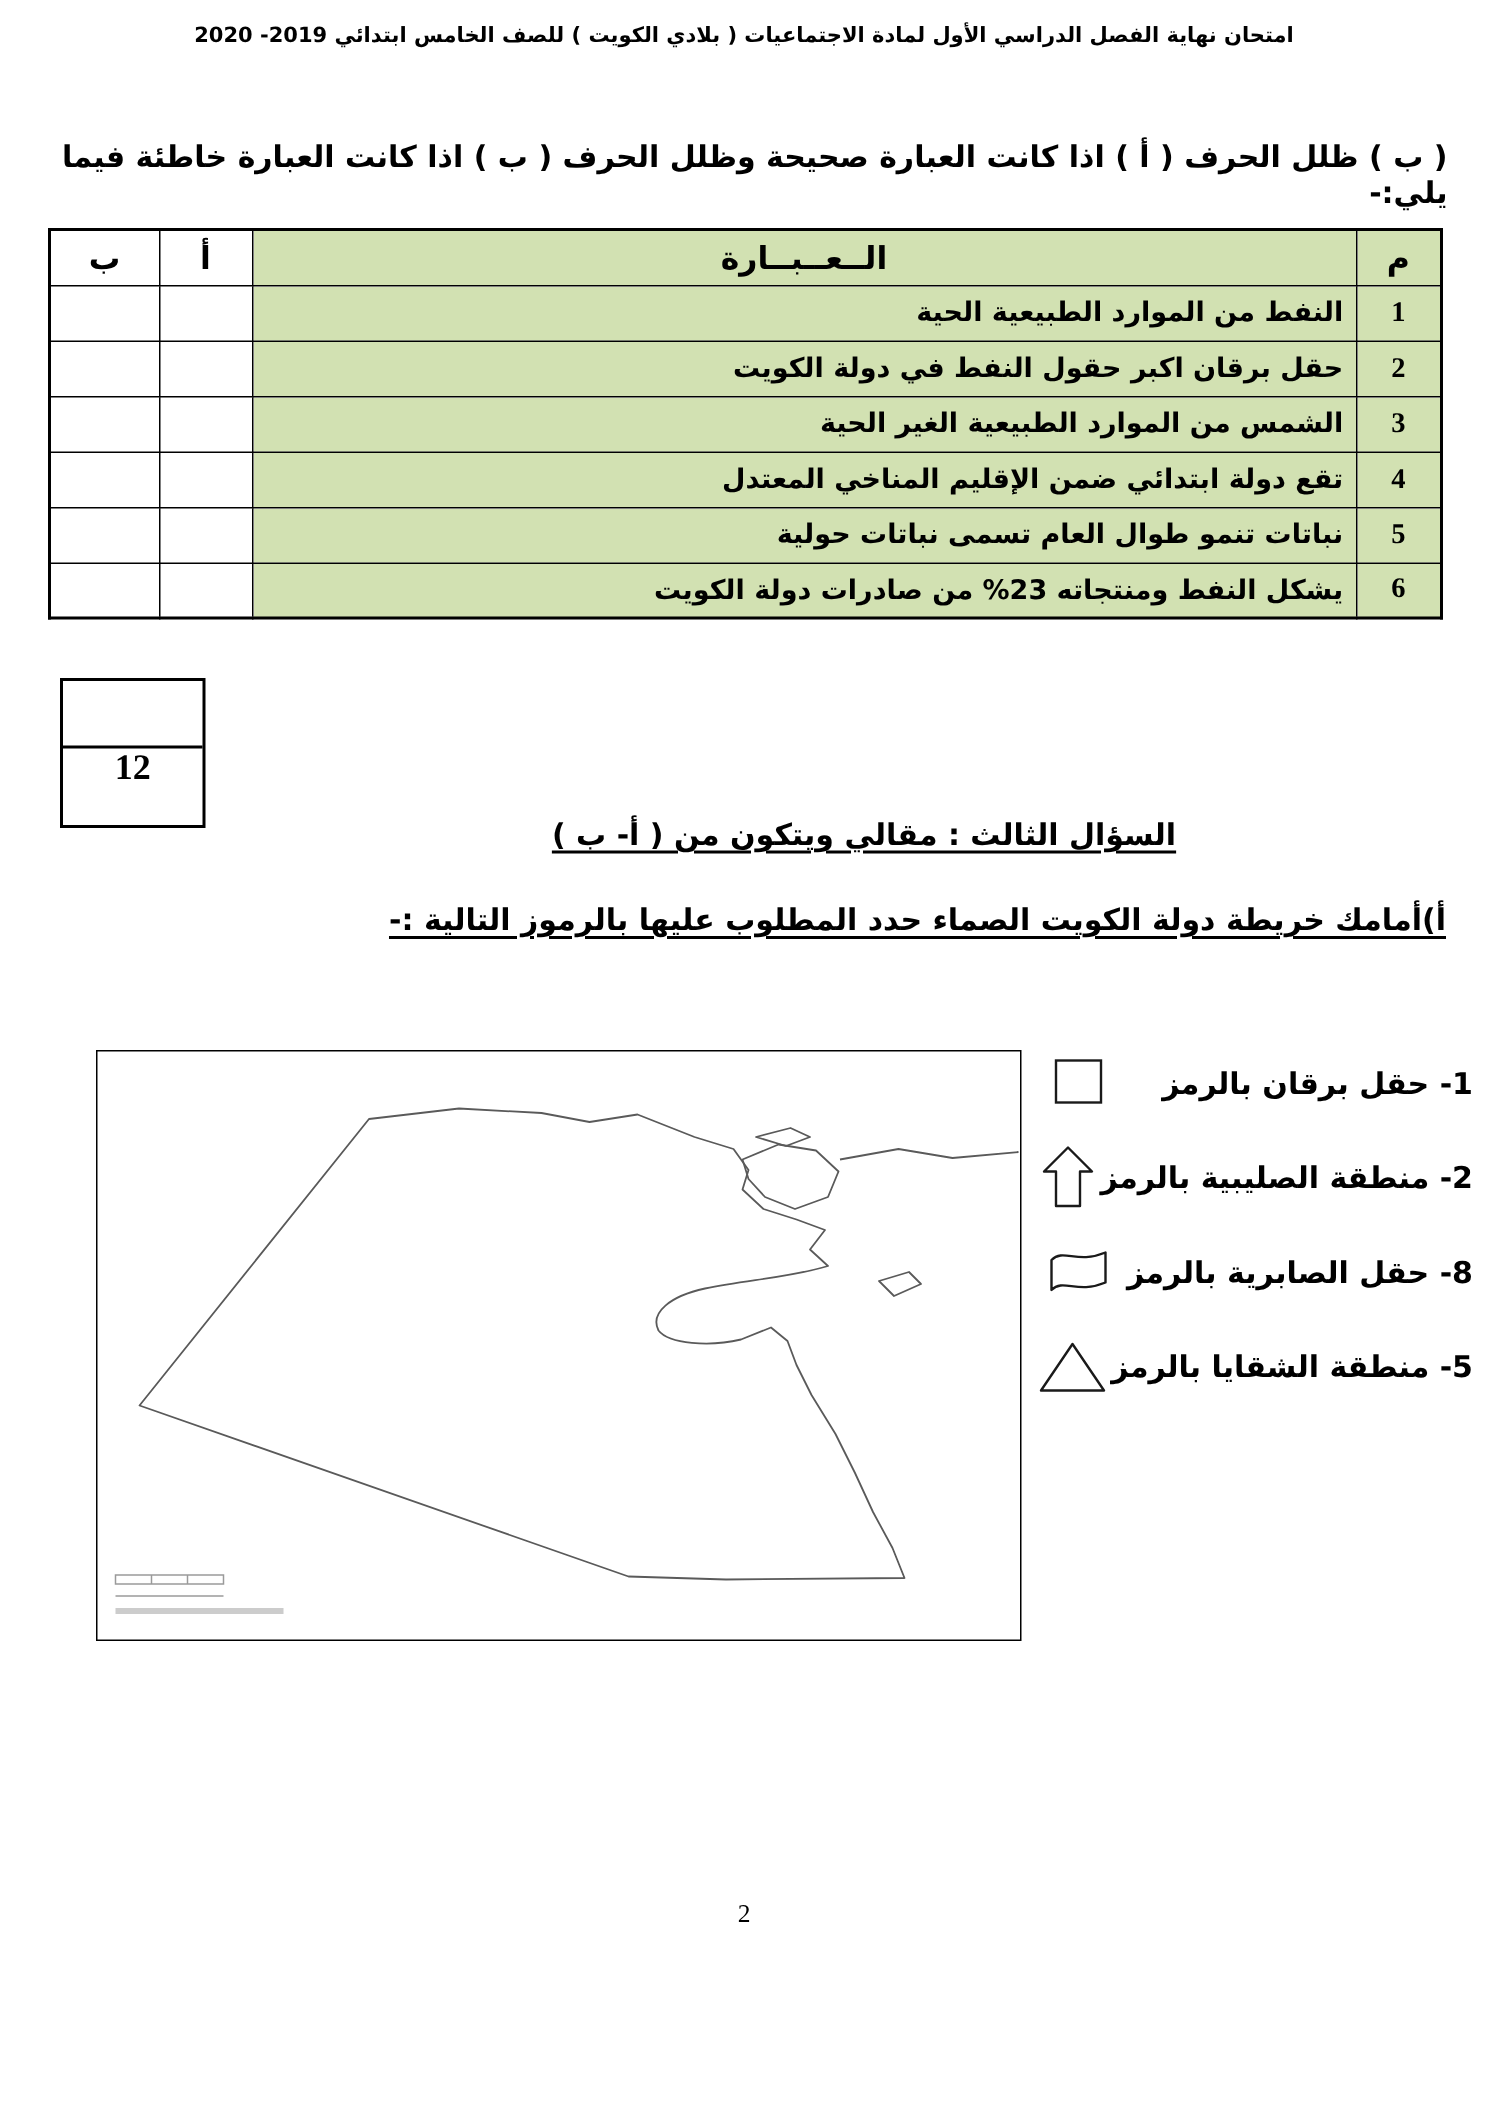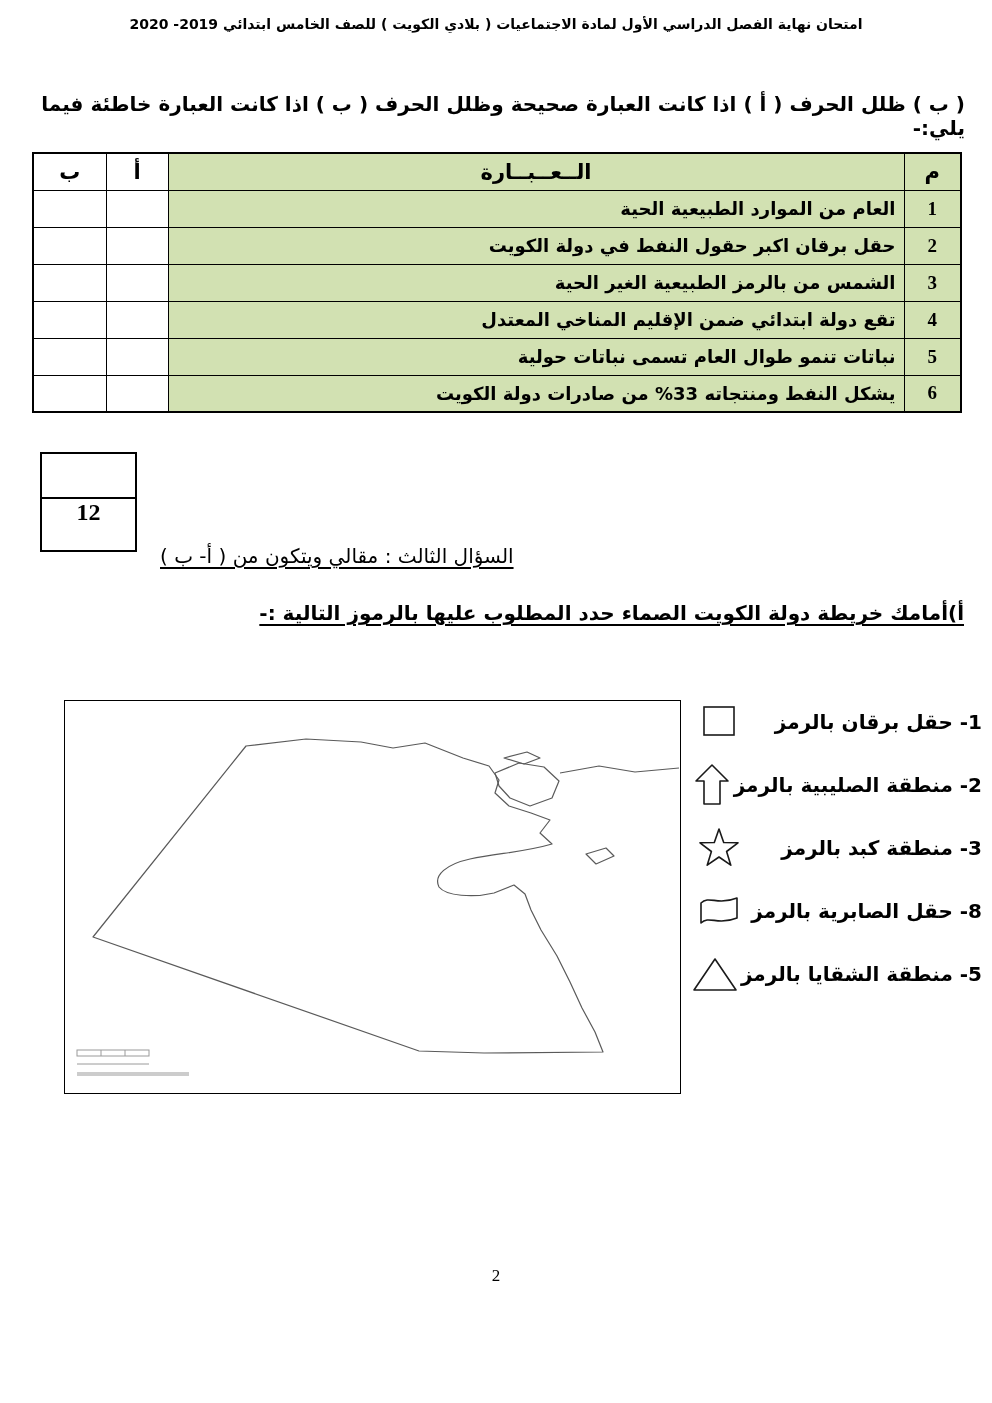--- a/index.html
+++ b/index.html
@@ -72,23 +72,23 @@
     position: absolute;
     top: 45px; left: 0; right: 0;
     text-align: center;
     font-size: 24px;
     font-weight: 700;
     font-family: "Liberation Serif", serif;
   }
   .q3-title {
     position: absolute;
     top: 544px; left: 160px; right: 0;
-    text-align: left;
-    font-size: 20px;
-    font-weight: 400;
+    text-align: center;
+    font-size: 20px;
+    font-weight: 700;
     text-decoration: underline;
     text-underline-offset: 4px;
   }
   .q3-parta {
     position: absolute;
     top: 601px; right: 28px;
     font-size: 20px;
     font-weight: 700;
     text-align: right;
     text-decoration: underline;
@@ -147,51 +147,51 @@
   <table class="statements-table">
     <tbody>
         <tr>
       <td class="col-m cell-head cell-green">م</td>
       <td class="cell-head cell-green">الــعــبــارة</td>
       <td class="col-a cell-head">أ</td>
       <td class="col-b cell-head">ب</td>
     </tr>
     <tr>
       <td class="col-m cell-num cell-green">1</td>
-      <td class="cell-stmt cell-green">العام من الموارد الطبيعية الحية</td>
+      <td class="cell-stmt cell-green">النفط من الموارد الطبيعية الحية</td>
       <td class="col-a cell-ans"></td>
       <td class="col-b cell-ans"></td>
     </tr>
     <tr>
       <td class="col-m cell-num cell-green">2</td>
       <td class="cell-stmt cell-green">حقل برقان اكبر حقول النفط في دولة الكويت</td>
       <td class="col-a cell-ans"></td>
       <td class="col-b cell-ans"></td>
     </tr>
     <tr>
       <td class="col-m cell-num cell-green">3</td>
-      <td class="cell-stmt cell-green">الشمس من بالرمز الطبيعية الغير الحية</td>
+      <td class="cell-stmt cell-green">الشمس من الموارد الطبيعية الغير الحية</td>
       <td class="col-a cell-ans"></td>
       <td class="col-b cell-ans"></td>
     </tr>
     <tr>
       <td class="col-m cell-num cell-green">4</td>
       <td class="cell-stmt cell-green">تقع دولة ابتدائي ضمن الإقليم المناخي المعتدل</td>
       <td class="col-a cell-ans"></td>
       <td class="col-b cell-ans"></td>
     </tr>
     <tr>
       <td class="col-m cell-num cell-green">5</td>
       <td class="cell-stmt cell-green">نباتات تنمو طوال العام تسمى نباتات حولية</td>
       <td class="col-a cell-ans"></td>
       <td class="col-b cell-ans"></td>
     </tr>
     <tr>
       <td class="col-m cell-num cell-green">6</td>
-      <td class="cell-stmt cell-green">يشكل النفط ومنتجاته 33% من صادرات دولة الكويت</td>
+      <td class="cell-stmt cell-green">يشكل النفط ومنتجاته 23% من صادرات دولة الكويت</td>
       <td class="col-a cell-ans"></td>
       <td class="col-b cell-ans"></td>
     </tr>
   </tbody>
     </table>
 
   <div class="score-box">
     <div class="score-line"></div>
     <div class="score-value">12</div>
   </div>
@@ -238,28 +238,20 @@
 
     <div class="legend-item">
       <span class="legend-label">2- منطقة الصليبية بالرمز</span>
       <span class="legend-symbol">
         <svg width="44" height="46" viewBox="0 0 44 46">
           <polygon points="22,3 38,19 30,19 30,42 14,42 14,19 6,19" fill="none" stroke="#1a1a1a" stroke-width="1.6" stroke-linejoin="round"></polygon>
         </svg>
       </span>
     </div>
 
-    <div class="legend-item">
-      <span class="legend-label">3- منطقة كبد بالرمز</span>
-      <span class="legend-symbol">
-        <svg width="48" height="44" viewBox="0 0 48 44">
-          <polygon points="24,3 28.7,16.5 43,16.8 31.6,25.5 35.8,39.2 24,31 12.2,39.2 16.4,25.5 5,16.8 19.3,16.5" fill="none" stroke="#1a1a1a" stroke-width="1.6" stroke-linejoin="round"></polygon>
-        </svg>
-      </span>
-    </div>
 
     <div class="legend-item">
       <span class="legend-label">8- حقل الصابرية بالرمز</span>
       <span class="legend-symbol">
         <svg width="46" height="40" viewBox="0 0 46 40">
           <path d="M5,12 C13,4 22,15 41,7 L41,27 C22,35 13,24 5,32 Z" fill="none" stroke="#1a1a1a" stroke-width="1.6" stroke-linejoin="round"></path>
         </svg>
       </span>
     </div>
 

